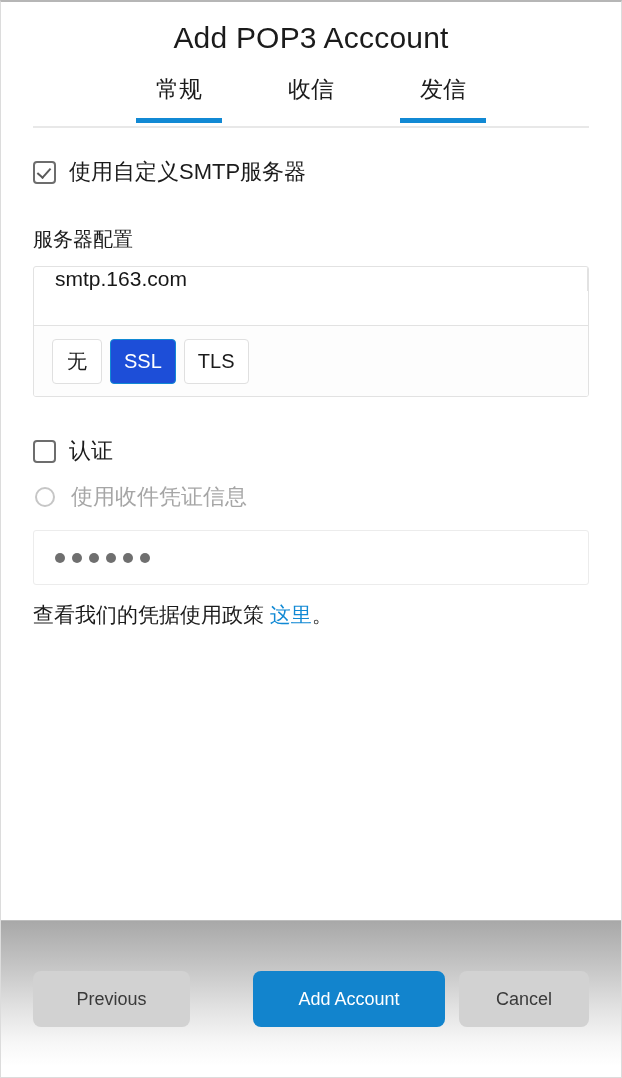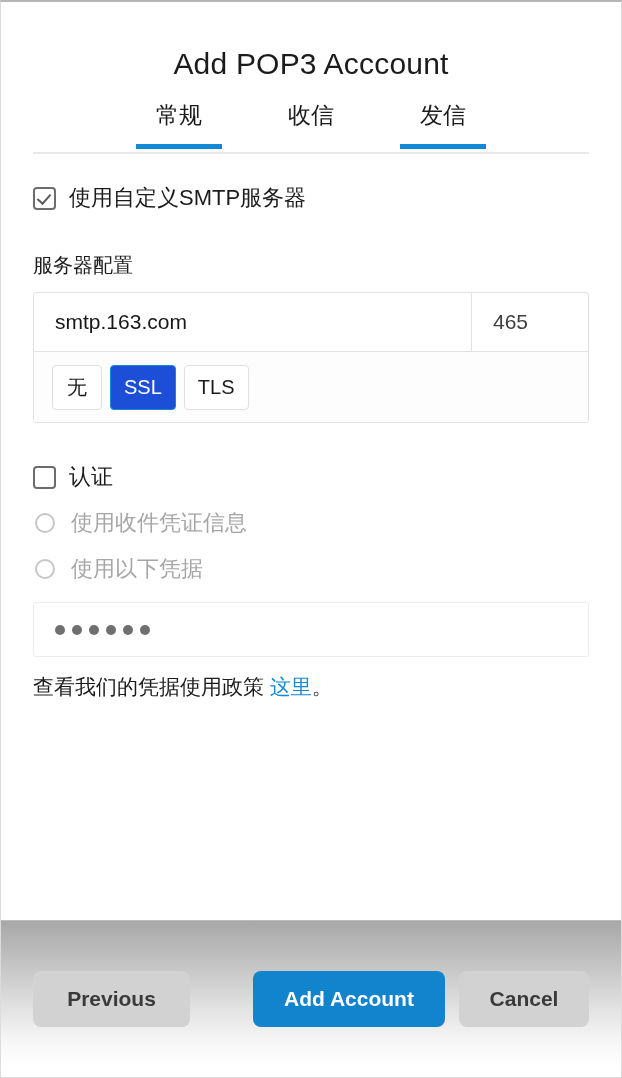--- a/index.html
+++ b/index.html
@@ -39,21 +39,21 @@
     overflow: hidden;
   }
 
   
   .title {
     text-align: center;
     font-size: 30px;
     font-weight: 400;
     color: #1b1b1b;
     letter-spacing: 0.2px;
-    margin: 42px 0 0 0;
+    margin: 16px 0 0 0;
     line-height: 40px;
   }
 
   
   .tabs {
     position: relative;
     margin-top: 16px;
     height: 52px;
     border-bottom: 2px solid #e8e8e8;
     display: flex;
@@ -131,20 +131,21 @@
     margin-top: 14px;
     border: 1px solid #e2e2e2;
     border-radius: 3px;
     background: #ffffff;
     overflow: hidden;
   }
   .server-row {
     display: flex;
     height: 58px;
     border-bottom: 1px solid #e2e2e2;
+    flex-direction: column;
   }
   .host-cell {
     flex: 1 1 auto;
     display: flex;
     align-items: center;
     padding-left: 21px;
     font-size: 21px;
     color: #171717;
     border-right: 1px solid #e2e2e2;
     box-sizing: border-box;
@@ -263,22 +264,22 @@
     box-sizing: border-box;
     border-top: 1px solid #bdbdbd;
     background: linear-gradient(to bottom, #a8a8a8 0%, #c4c4c4 28%, #e4e4e4 58%, #f7f7f7 78%, #ffffff 93%);
     display: flex;
     align-items: center;
     padding: 0 32px;
   }
   .btn {
     height: 56px;
     border-radius: 8px;
-    font-size: 21px;
-    font-weight: bold;
+    font-size: 18px;
+    font-weight: normal;
     display: flex;
     align-items: center;
     justify-content: center;
     box-sizing: border-box;
     cursor: default;
     border: none;
   }
   .btn-prev {
     width: 157px;
     background: #d2d2d2;
@@ -340,24 +341,20 @@
     <div class="check-row auth">
       <span class="cbox"></span>
       <span class="check-label">认证</span>
     </div>
 
     <div class="radio-row">
       <span class="radio"></span>
       <span class="radio-label">使用收件凭证信息</span>
     </div>
 
-    <div class="radio-row">
-      <span class="radio"></span>
-      <span class="radio-label">使用以下凭据</span>
-    </div>
 
     <div class="cred-box">
       <div class="cred-field">
         <span class="dots">
           <i></i>
             <i></i>
             <i></i>
             <i></i>
             <i></i>
             <i></i>

